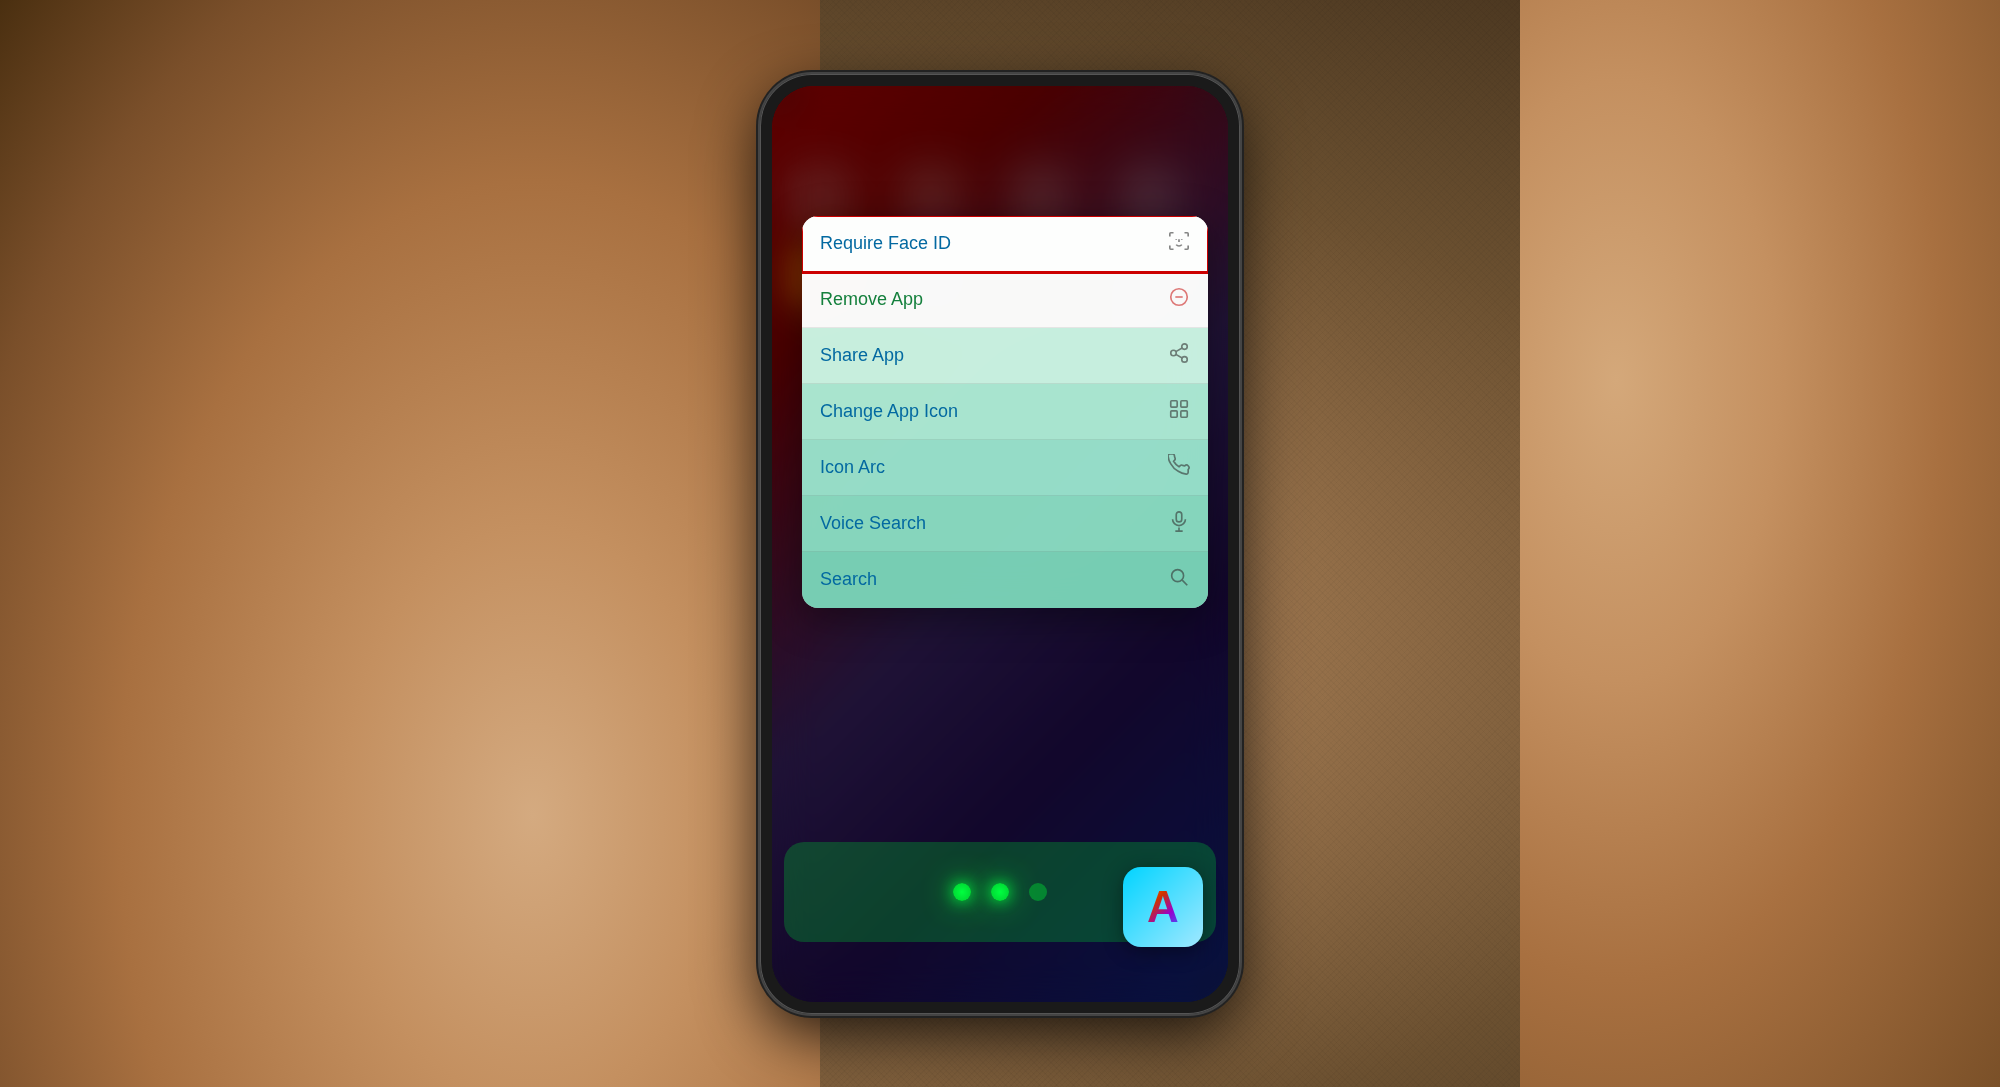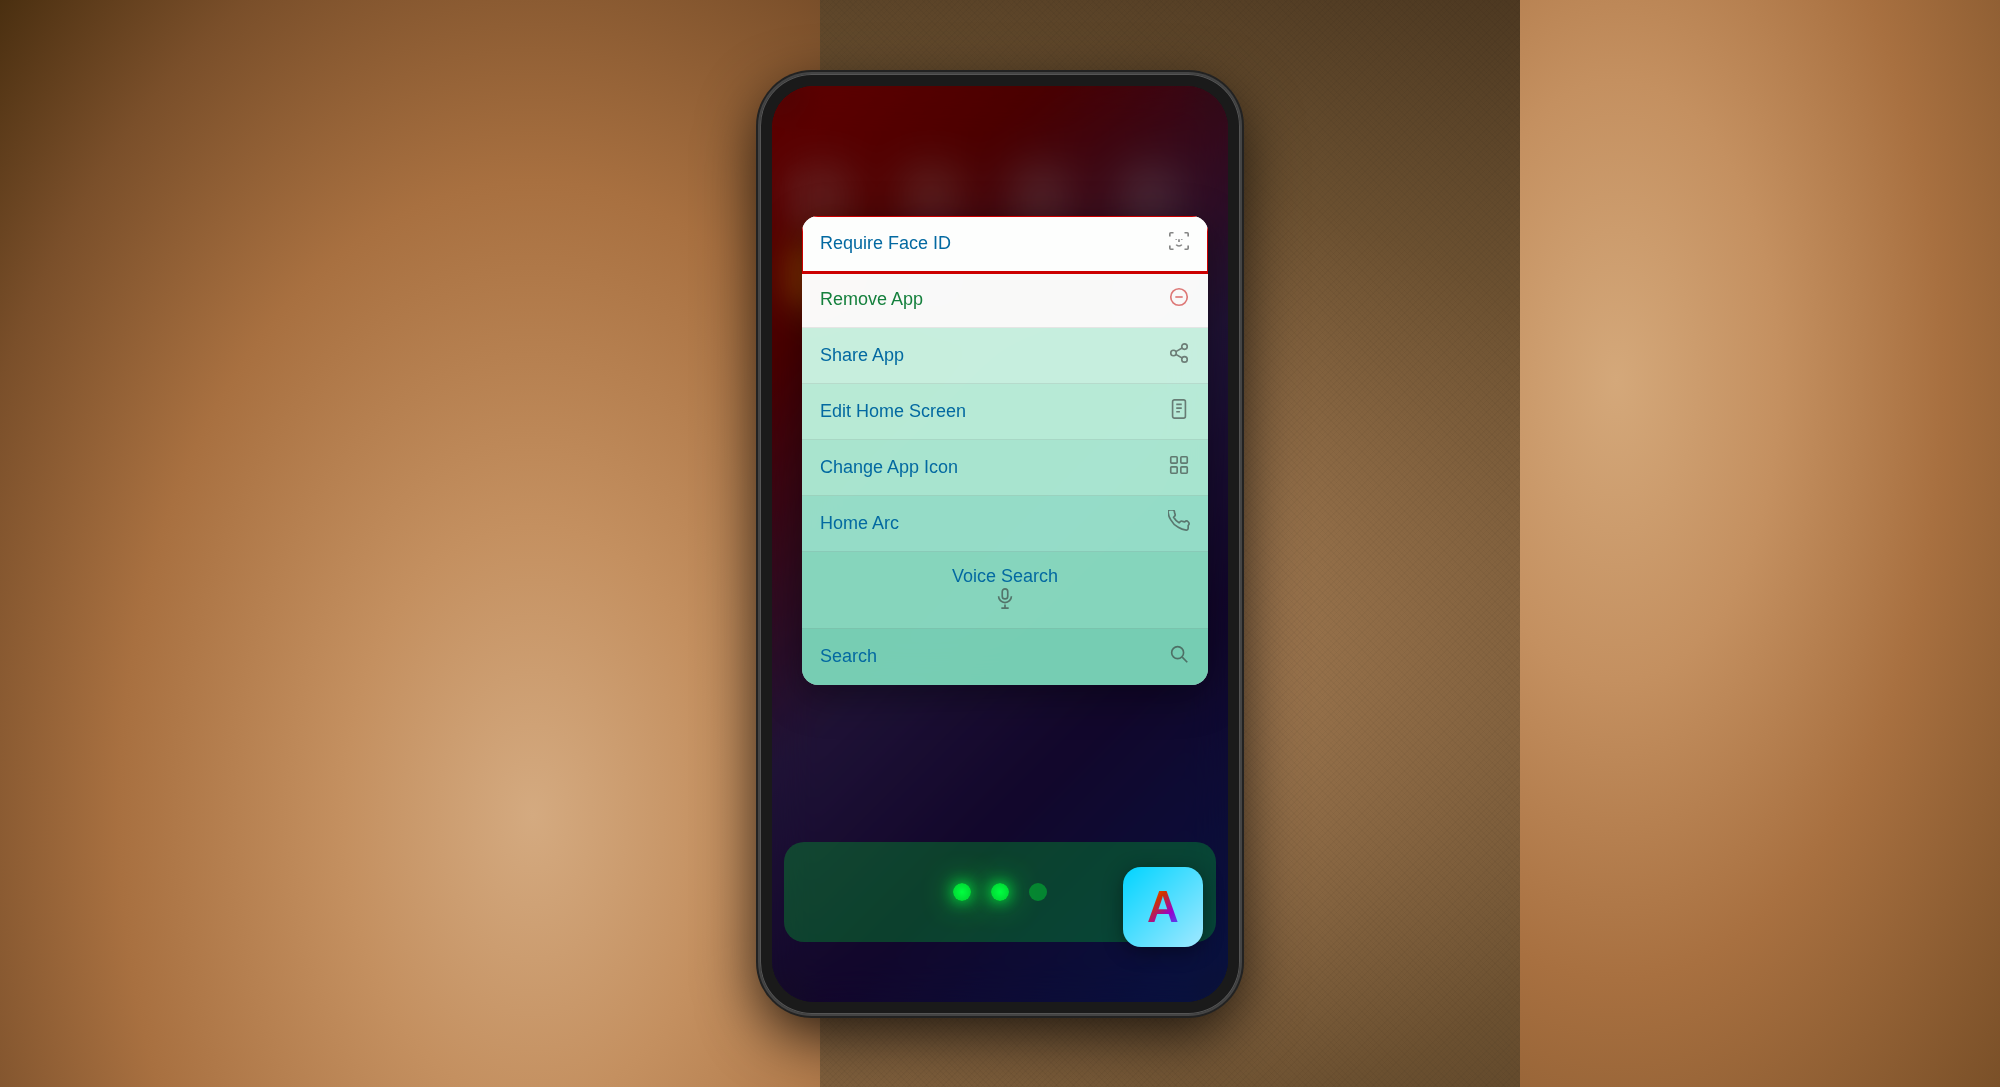--- a/index.html
+++ b/index.html
@@ -282,52 +282,43 @@
           <span class="menu-item-icon">
             <svg class="icon-svg" viewBox="0 0 24 24" fill="none" stroke="#333" stroke-width="1.8">
               <path d="M8.59 13.51l6.83 3.98M15.41 6.51l-6.82 3.98"></path>
               <circle cx="18" cy="5" r="3"></circle>
               <circle cx="6" cy="12" r="3"></circle>
               <circle cx="18" cy="19" r="3"></circle>
             </svg>
           </span>
         </div>
 
-        <div class="menu-item gradient-bg" style="background:rgba(175,240,215,0.75);">
-          <span class="menu-item-label">Edit Home Screen</span>
-          <span class="menu-item-icon">
-            <svg class="icon-svg" viewBox="0 0 24 24" fill="none" stroke="#333" stroke-width="1.8">
-              <rect x="5" y="2" width="14" height="20" rx="2"></rect>
-              <path d="M9 7h6M9 11h6M9 15h4"></path>
-            </svg>
-          </span>
-        </div>
 
         <div class="menu-item gradient-bg" style="background:rgba(155,232,205,0.75);">
           <span class="menu-item-label">Change App Icon</span>
           <span class="menu-item-icon">
             <svg class="icon-svg" viewBox="0 0 24 24" fill="none" stroke="#333" stroke-width="1.8">
               <rect x="3" y="3" width="7" height="7" rx="1"></rect>
               <rect x="14" y="3" width="7" height="7" rx="1"></rect>
               <rect x="3" y="14" width="7" height="7" rx="1"></rect>
               <rect x="14" y="14" width="7" height="7" rx="1"></rect>
             </svg>
           </span>
         </div>
 
         <div class="menu-item gradient-bg" style="background:rgba(130,222,195,0.75);">
-          <span class="menu-item-label">Home Arc</span>
+          <span class="menu-item-label">Icon Arc</span>
           <span class="menu-item-icon">
             <svg class="icon-svg" viewBox="0 0 24 24" fill="none" stroke="#333" stroke-width="1.8">
               <path d="M22 16.92v3a2 2 0 01-2.18 2 19.79 19.79 0 01-8.63-3.07A19.5 19.5 0 013.07 10.8a19.79 19.79 0 01-3.07-8.67A2 2 0 012 0h3a2 2 0 012 1.72c.127.96.361 1.903.7 2.81a2 2 0 01-.45 2.11L6.09 7.91a16 16 0 006 6l1.27-1.27a2 2 0 012.11-.45c.907.339 1.85.573 2.81.7A2 2 0 0122 16.92z"></path>
             </svg>
           </span>
         </div>
 
-        <div class="menu-item gradient-bg" style="background:rgba(110,212,180,0.75);flex-direction:column;">
+        <div class="menu-item gradient-bg" style="background:rgba(110,212,180,0.75);">
           <span class="menu-item-label">Voice Search</span>
           <span class="menu-item-icon">
             <svg class="icon-svg" viewBox="0 0 24 24" fill="none" stroke="#333" stroke-width="1.8">
               <rect x="9" y="2" width="6" height="11" rx="3"></rect>
               <path d="M5 10a7 7 0 0014 0"></path>
               <path d="M12 19v4M8 23h8"></path>
             </svg>
           </span>
         </div>
 

